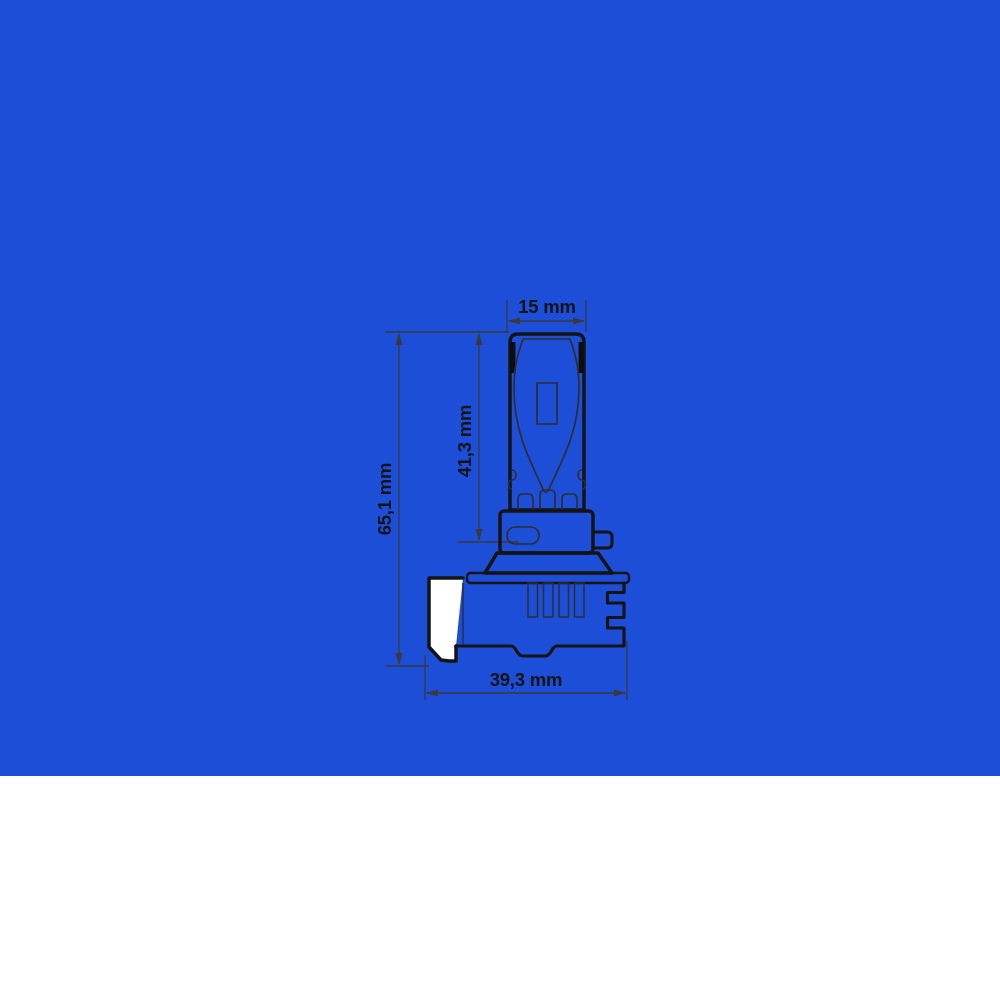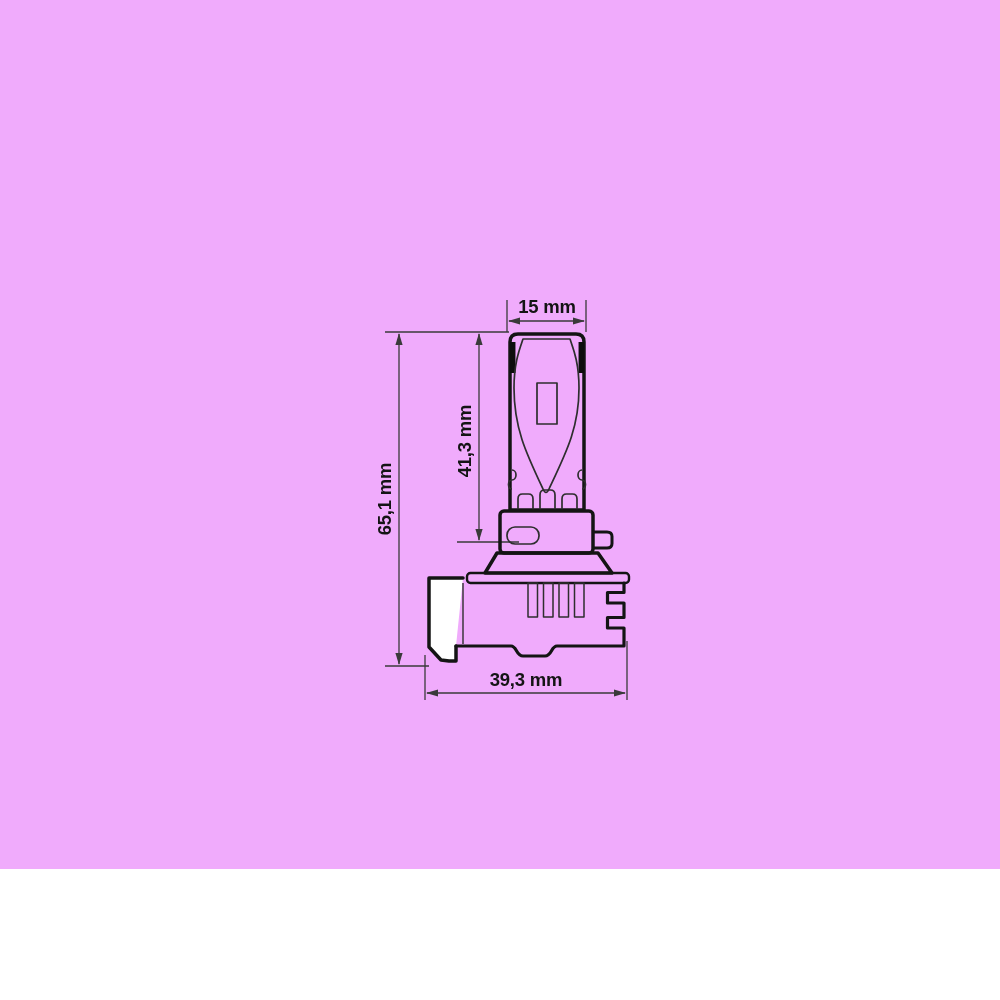--- a/index.html
+++ b/index.html
@@ -3,22 +3,22 @@
 <meta charset="utf-8">
 <style>
   html, body {
     margin: 0;
     padding: 0;
     background: #ffffff;
   }
   .canvas {
     position: relative;
     width: 1000px;
-    height: 869px;
-    background: #f0abfc;
+    height: 776px;
+    background: #1d4ed8;
     overflow: hidden;
     font-family: "Liberation Sans", sans-serif;
   }
   svg { display: block; }
   .outline   { fill: none; stroke: #141414; stroke-width: 3.5; stroke-linejoin: round; stroke-linecap: round; }
   .outline2  { fill: none; stroke: #141414; stroke-width: 2.4; stroke-linejoin: round; }
   .thin      { fill: none; stroke: #2e2e2e; stroke-width: 1.7; stroke-linejoin: round; }
   .wallpatch { fill: none; stroke: #0d0d0d; stroke-width: 5.5; stroke-linecap: butt; }
   .dim       { fill: none; stroke: #3a3a3a; stroke-width: 1.3; }
   .arrow     { fill: #3a3a3a; stroke: none; }

